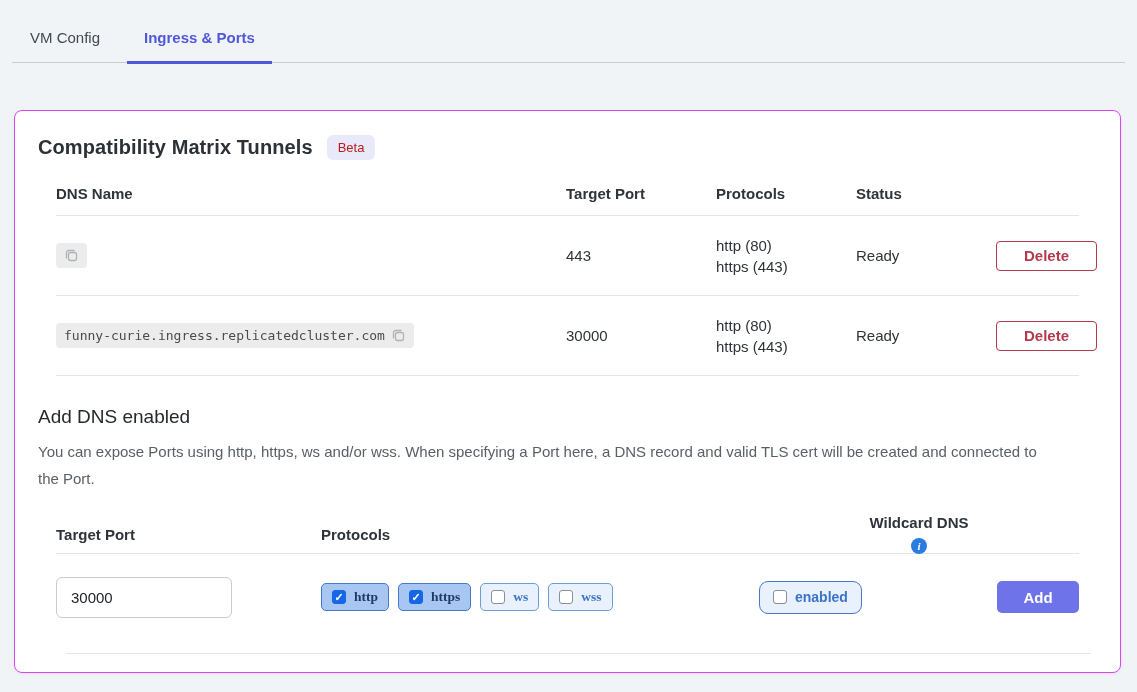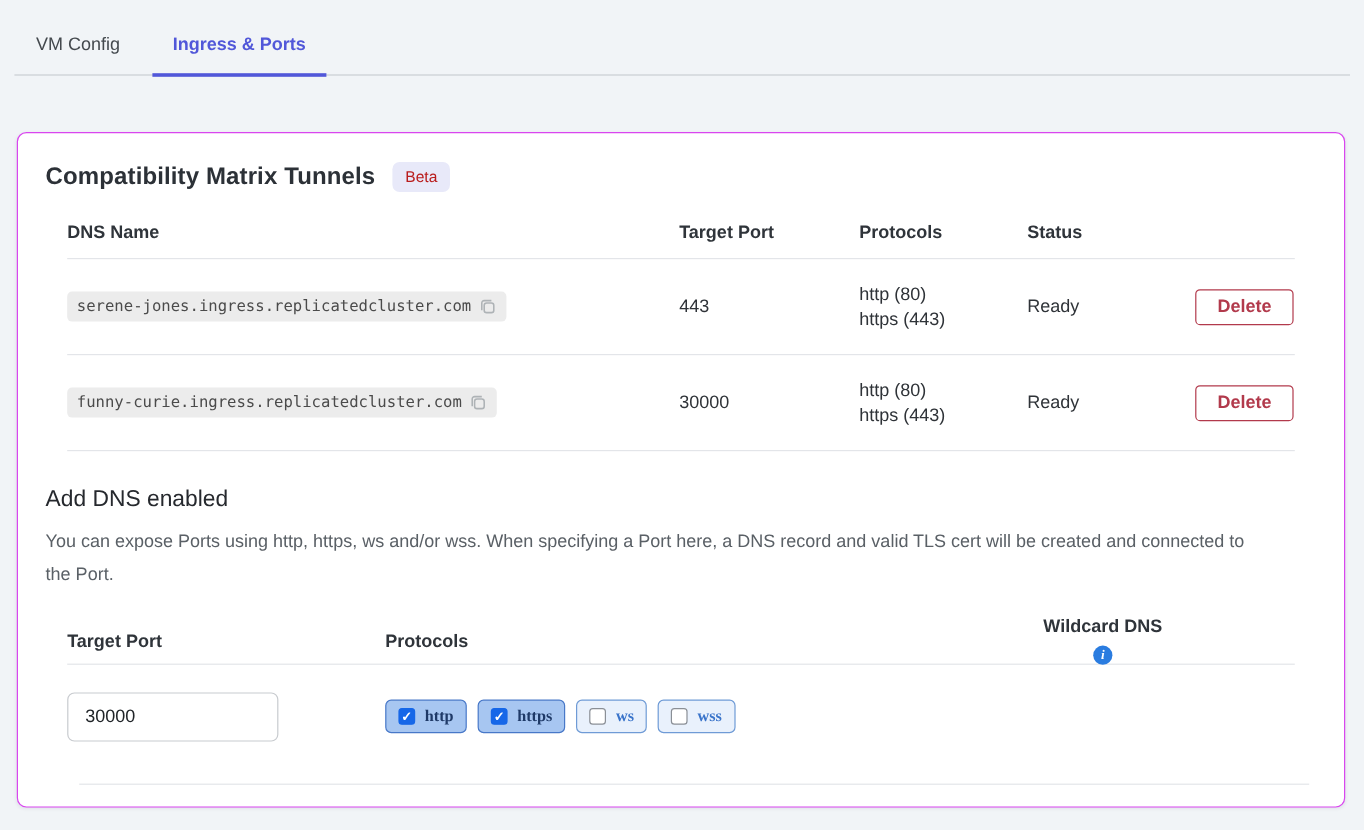--- a/index.html
+++ b/index.html
@@ -55,21 +55,21 @@
     display:inline-flex; align-items:center; gap:6px;
     background:#ececec; border-radius:4px;
     padding:5px 8px;
     font-family:"DejaVu Sans Mono", monospace;
     font-size:13px; color:#4b4b4b;
     max-width:500px; white-space:nowrap;
   }
   .copy-icon { display:inline-flex; cursor:pointer; opacity:.75; }
   .proto-lines { line-height:21px; }
   .delete-btn {
-    width:82px; height:30px;
+    width:101px; height:30px;
     background:#ffffff; border:1px solid #b23a4c; border-radius:4px;
     color:#b23a4c; font-weight:700; font-size:15px;
     font-family:"Liberation Sans", sans-serif;
     cursor:pointer;
   }
   
   .add-title { font-size:19px; font-weight:400; color:#26292e; margin-top:30px; padding-left:1px; }
   .add-desc {
     margin-top:10px; max-width:1012px;
     font-size:15px; line-height:27px; color:#5a6066; padding-left:1px;
@@ -147,21 +147,20 @@
       <div>DNS Name</div>
       <div>Target Port</div>
       <div>Protocols</div>
       <div>Status</div>
       <div></div>
     </div>
 
     <div class="trow body">
       <div>
         <span class="dns-pill">
-          <span>serene-jones.ingress.replicatedcluster.com</span>
           <span class="copy-icon">
             <svg width="15" height="15" viewBox="0 0 15 15" fill="none" stroke="#9aa0a5" stroke-width="1.3">
               <rect x="4.5" y="4.5" width="8" height="8" rx="2"></rect>
               <path d="M10.5 2.5h-6a2 2 0 0 0-2 2v6"></path>
             </svg>
           </span>
         </span>
       </div>
       <div>443</div>
       <div class="proto-lines">
@@ -222,17 +221,24 @@
         </label>
         <label class="pill unchecked">
           <span class="cb"></span>
           <span>ws</span>
         </label>
         <label class="pill unchecked">
           <span class="cb"></span>
           <span>wss</span>
         </label>
       </div>
+      <div class="wildcard-cell">
+        <label class="pill enabled-pill unchecked">
+          <span class="cb"></span>
+          <span>enabled</span>
+        </label>
+        <button class="add-btn">Add</button>
+      </div>
     </div>
 
     <div class="bottom-divider"></div>
   </div>
 </div>
 
 </body></html>

